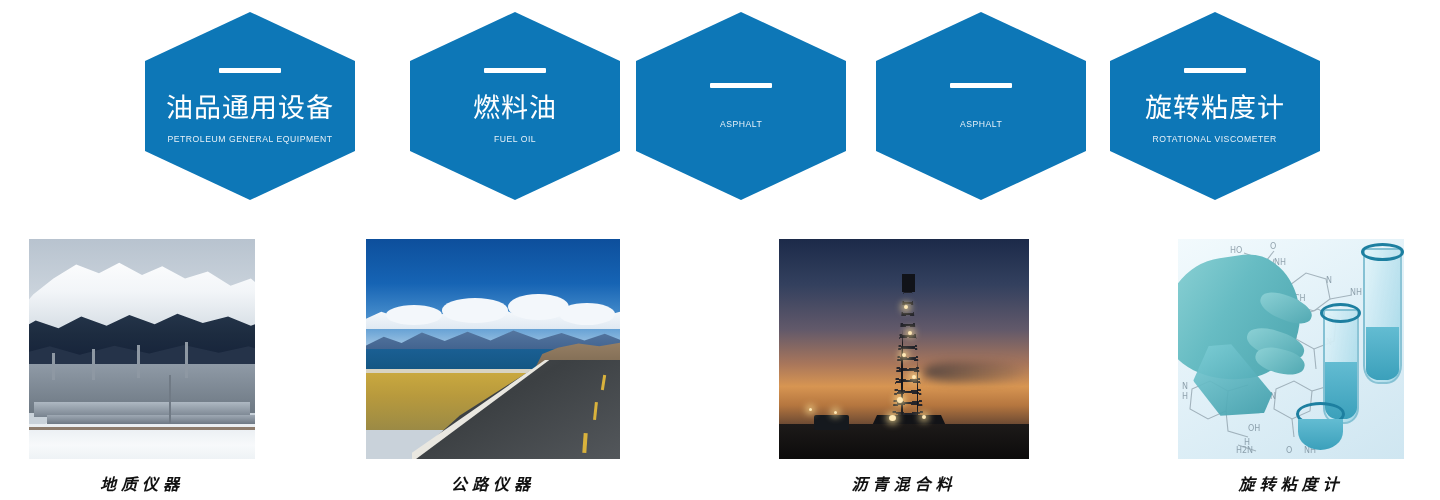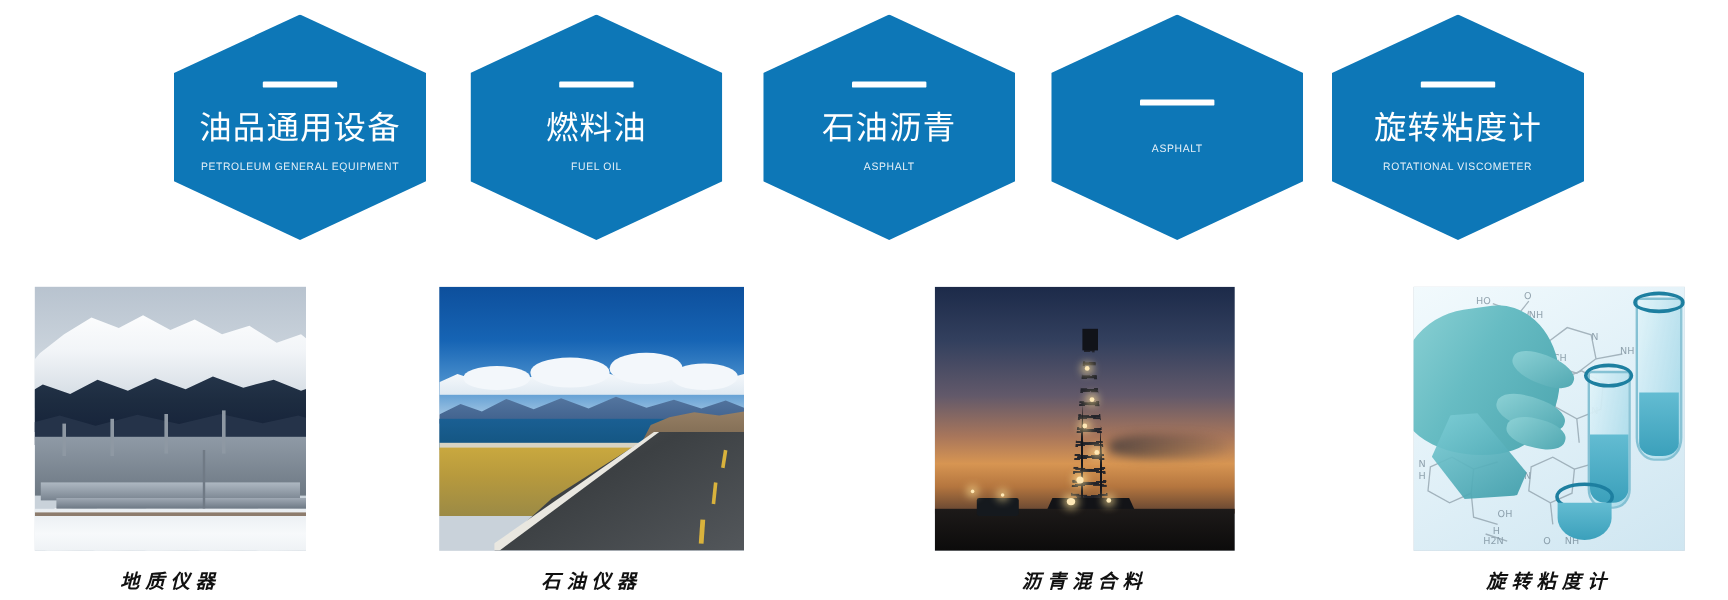--- a/index.html
+++ b/index.html
@@ -180,34 +180,33 @@
 
     <div class="hex-cell" style="left:145px">
       <div class="hex-shape" style="background: rgb(13, 119, 183);"></div>
       <div class="hex-inner">
         <div class="hex-rule"></div>
         <div class="hex-title">油品通用设备</div>
         <div class="hex-sub">PETROLEUM GENERAL EQUIPMENT</div>
       </div>
     </div>
 
-    <div class="hex-cell" style="left:392px">
+    <div class="hex-cell" style="left:410px">
       <div class="hex-shape" style="background: rgb(13, 119, 183);"></div>
       <div class="hex-inner">
         <div class="hex-rule"></div>
         <div class="hex-title">燃料油</div>
         <div class="hex-sub">FUEL OIL</div>
       </div>
     </div>
 
     <div class="hex-cell" style="left:636px">
       <div class="hex-shape" style="background: rgb(13, 119, 183);"></div>
       <div class="hex-inner">
         <div class="hex-rule"></div>
-        <div class="hex-title">石油沥青</div>
         <div class="hex-sub">ASPHALT</div>
       </div>
     </div>
 
     <div class="hex-cell" style="left:876px">
       <div class="hex-shape" style="background: rgb(13, 119, 183);"></div>
       <div class="hex-inner">
         <div class="hex-rule"></div>
         <div class="hex-sub">ASPHALT</div>
       </div>
@@ -266,21 +265,21 @@
           <div class="sB-hill"></div>
           <div class="sB-shore"></div>
           <div class="sB-grass"></div>
           <div class="sB-road"></div>
           <div class="sB-roadedge"></div>
           <div class="sB-line" style="right:6%;top:62%;width:3px;height:7%;transform:rotate(9deg);"></div>
           <div class="sB-line" style="right:9%;top:74%;width:3px;height:8%;transform:rotate(6deg);"></div>
           <div class="sB-line" style="right:13%;top:88%;width:4px;height:9%;transform:rotate(4deg);"></div>
         </div>
       </div>
-      <div class="photo-caption">石油仪器</div>
+      <div class="photo-caption">公路仪器</div>
     </div>
 
     <div class="photo-cell" style="left:779px;top:239px;width:250px;">
       <div class="photo-frame">
         <div class="scene">
           <div class="sC-sky"></div>
           <div class="sC-smoke"></div>
           <div class="sC-lattice"></div>
           <div class="sC-mast"></div>
           <div class="sC-crown"></div>

